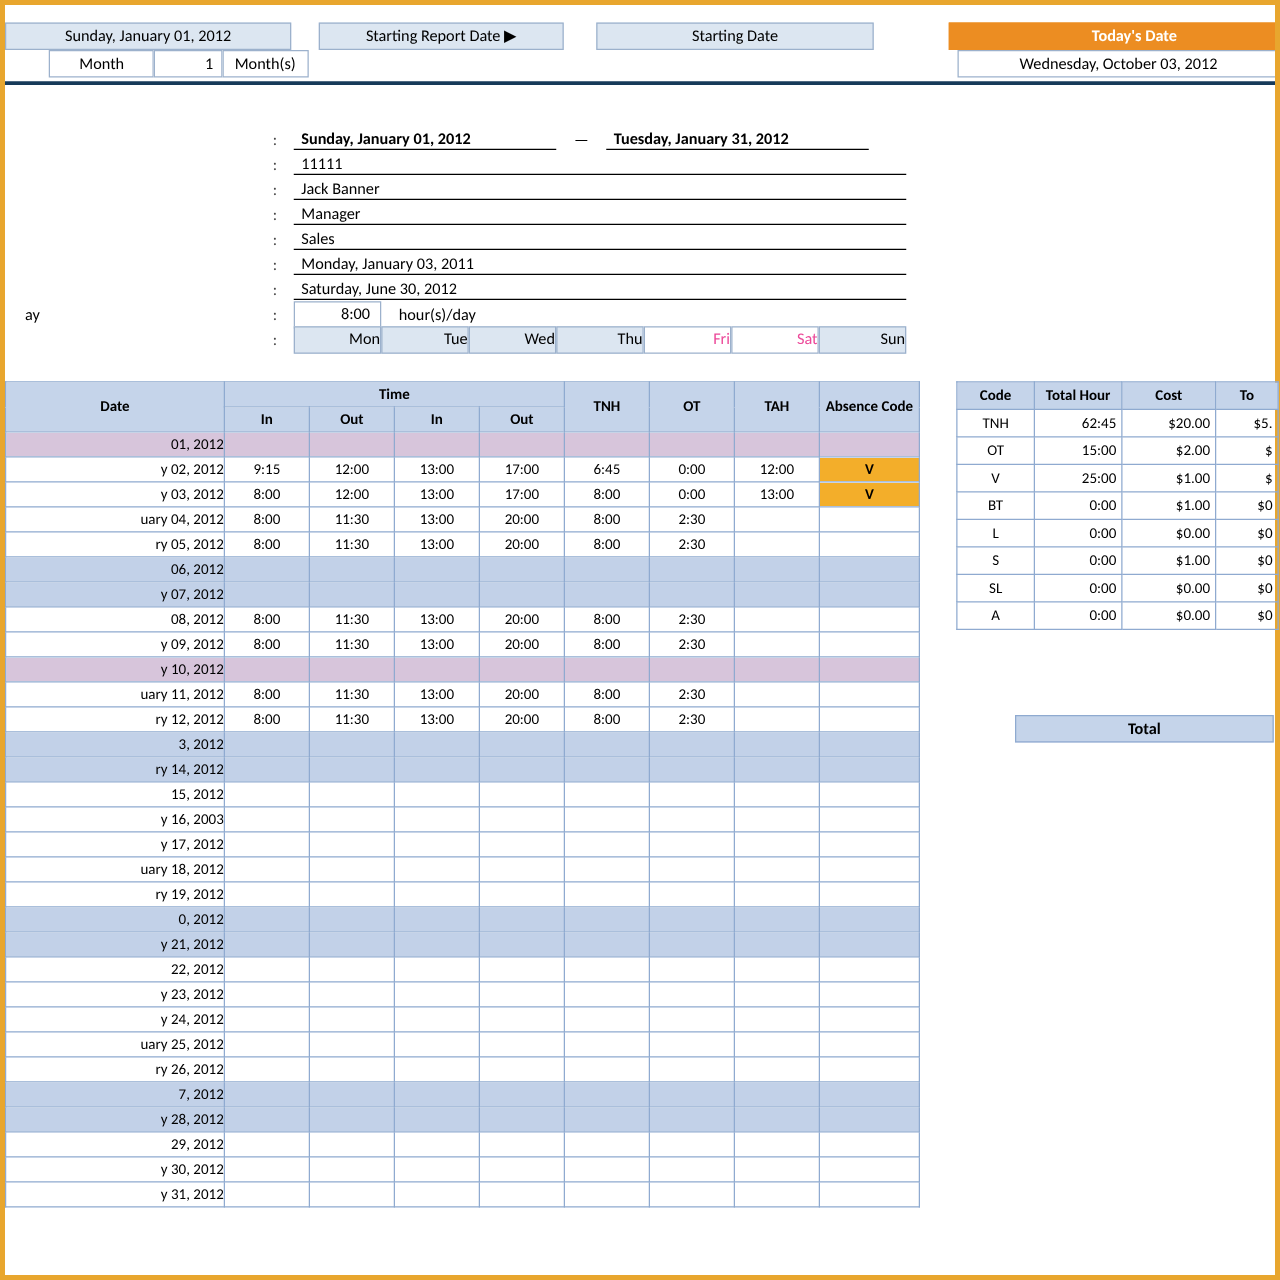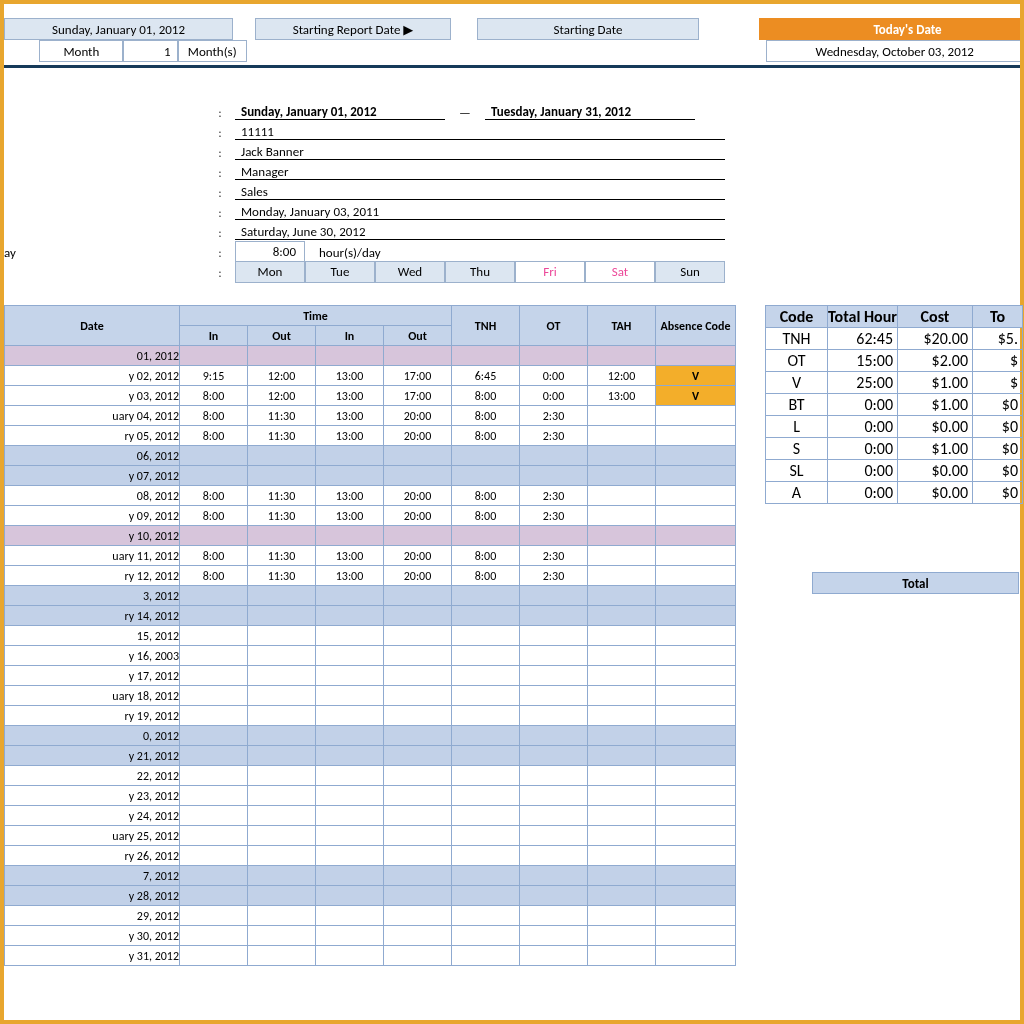--- a/index.html
+++ b/index.html
@@ -74,32 +74,32 @@
     padding-left: 6px;
     font-weight: bold;
   }
   .info-val.plain { font-weight: normal; }
   .info-dash {
     width: 40px;
     text-align: center;
   }
   .ay-label {
     position: absolute;
-    left: 4px;
+    left: 20px;
     top: 245px;
     font-size: 13px;
   }
   .dow-row {
     display: flex;
     height: 22px;
   }
   .dow-cell {
     width: 70px;
     border: 1px solid #9cb1cc;
-    text-align: center;
+    text-align: right;
     line-height: 20px;
     background: #dce6f1;
   }
   .dow-cell.off { background: #fff; color: #ec4899; }
   .hrs-box {
     border: 1px solid #9cb1cc;
     padding: 0 8px;
     line-height: 20px;
     text-align: right;
     width: 70px;
@@ -136,21 +136,21 @@
   
   .summary {
     position: absolute;
     top: 305px;
     left: 765px;
     border-collapse: collapse;
     table-layout: fixed;
   }
   .summary th, .summary td {
     border: 1px solid #8faad0;
-    font-size: 16px;
+    font-size: 12px;
     text-align: center;
     height: 22px;
   }
   .summary th { background: #c5d4ea; font-weight: bold; }
   .summary td.r { text-align: right; padding-right: 4px; }
   .summary td.lbl { background: #fff; }
 
   .tot-row {
     position: absolute;
     left: 765px;

